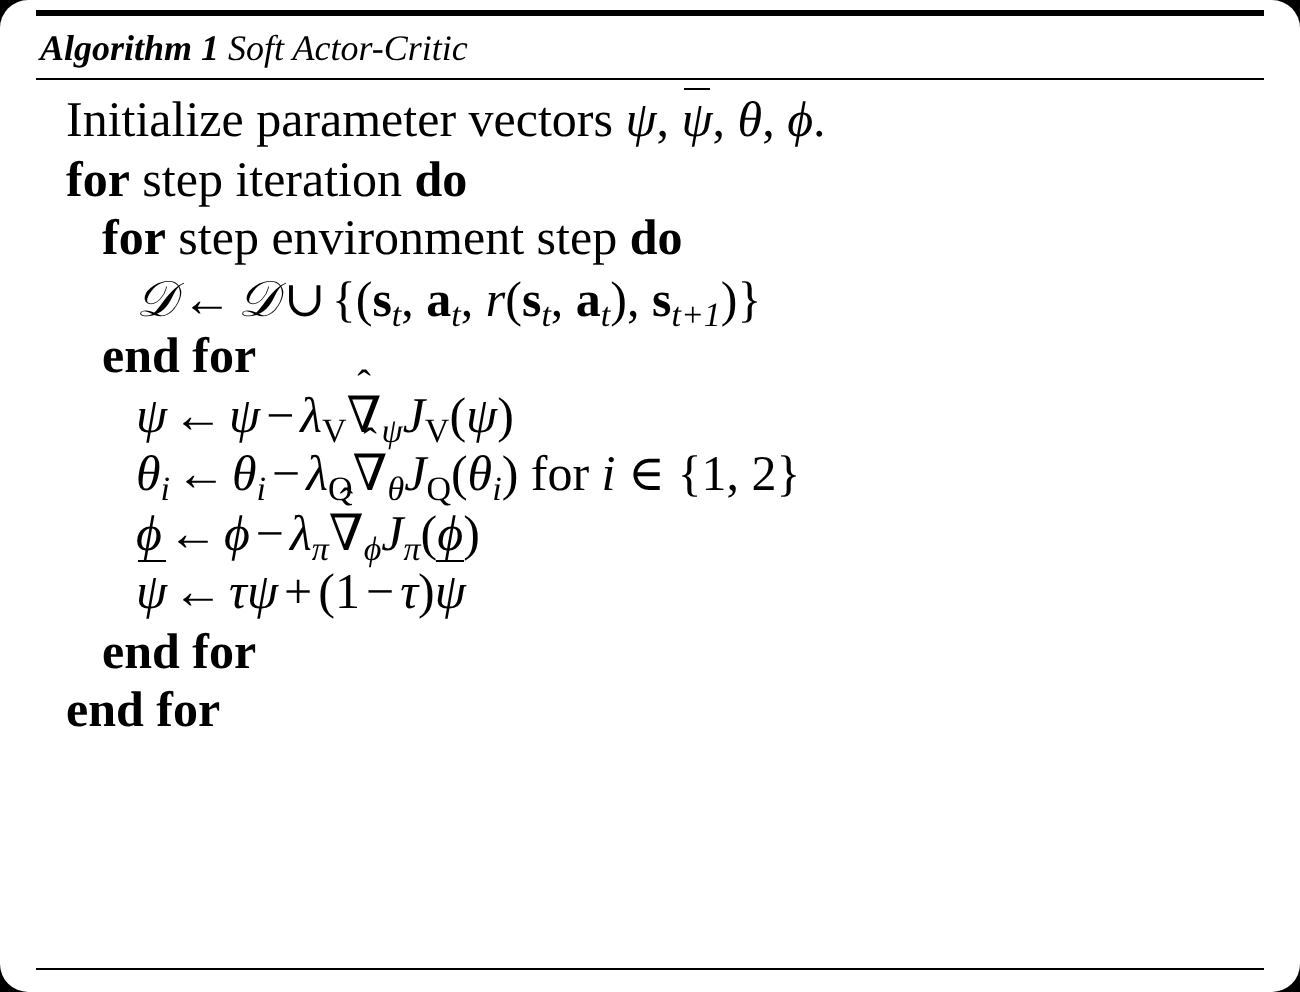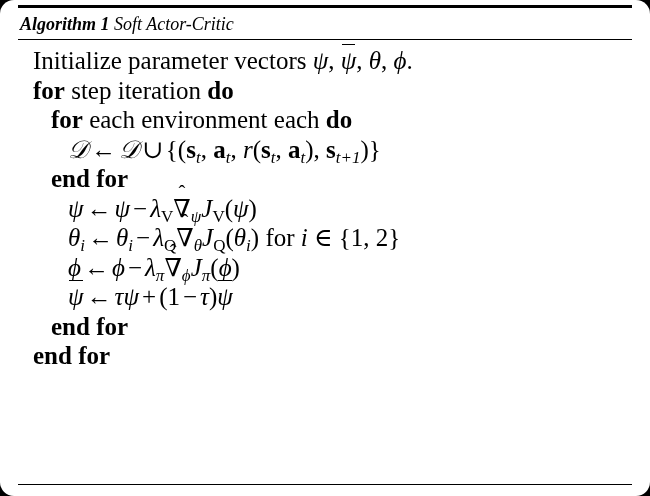--- a/index.html
+++ b/index.html
@@ -91,21 +91,21 @@
 
       <div class="line ind1">
         <span>Initialize parameter vectors </span><span class="m">ψ</span><span class="opn">,</span>&nbsp;<span class="m ovb">ψ</span><span class="opn">,</span>&nbsp;<span class="m">θ</span><span class="opn">,</span>&nbsp;<span class="m">ϕ</span><span>.</span>
       </div>
 
       <div class="line ind1">
         <span class="kw">for</span><span> step iteration </span><span class="kw">do</span>
       </div>
 
       <div class="line ind2">
-        <span class="kw">for</span><span> each environment each </span><span class="kw">do</span>
+        <span class="kw">for</span><span> step environment step </span><span class="kw">do</span>
       </div>
 
 
 
       <div class="line ind3">
         <span class="cal">𝒟</span><span class="op">←</span><span class="cal">𝒟</span><span class="op">∪</span><span class="paren">{(</span><span class="mb">s</span><sub>t</sub><span class="opn">,</span>&nbsp;<span class="mb">a</span><sub>t</sub><span class="opn">,</span>&nbsp;<span class="mi">r</span><span class="paren">(</span><span class="mb">s</span><sub>t</sub><span class="opn">,</span>&nbsp;<span class="mb">a</span><sub>t</sub><span class="paren">)</span><span class="opn">,</span>&nbsp;<span class="mb">s</span><sub>t+1</sub><span class="paren">)}</span>
       </div>
 
       <div class="line ind2">
         <span class="kw">end for</span>

